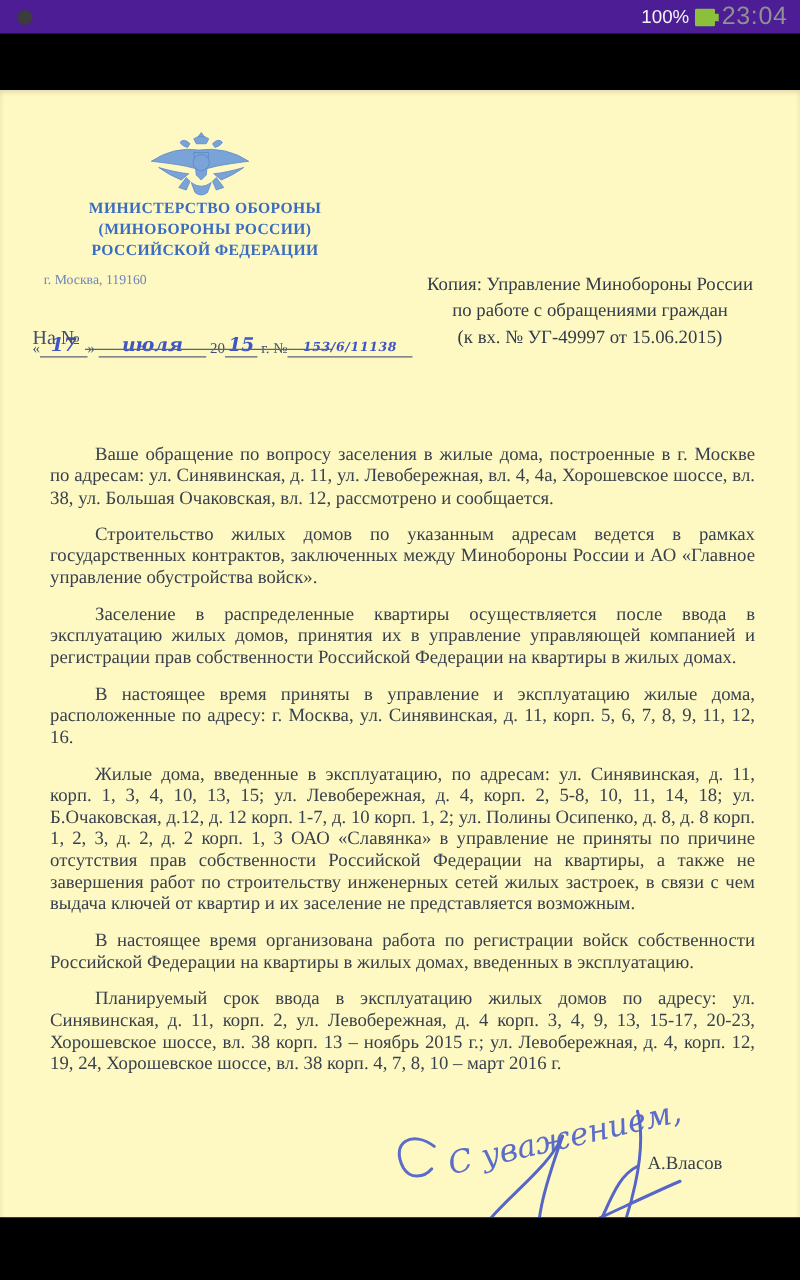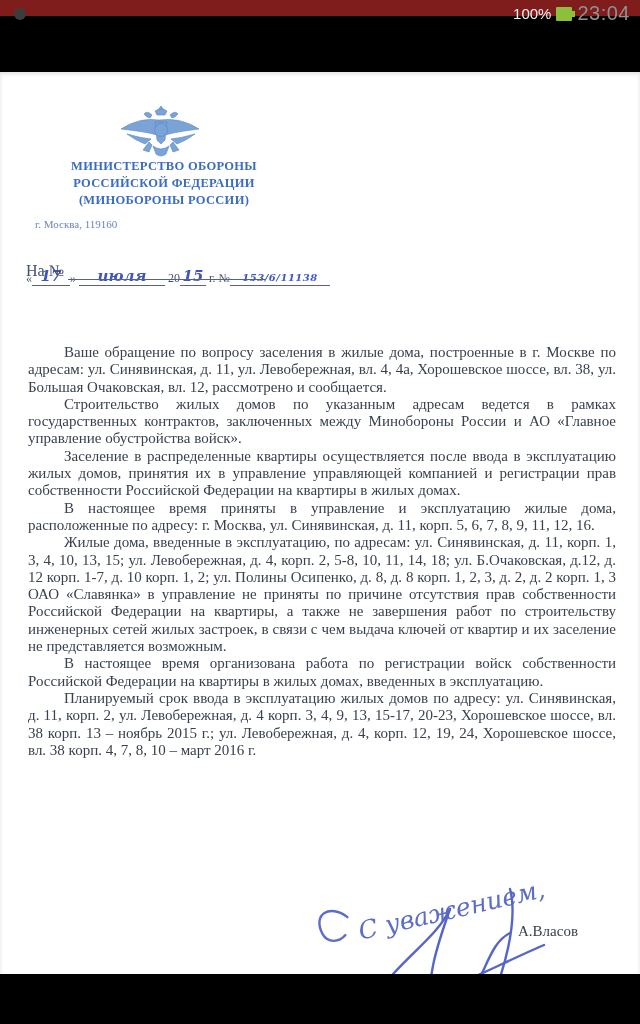--- a/index.html
+++ b/index.html
@@ -1,35 +1,35 @@
 <!DOCTYPE html>
 <html><head>
 <meta charset="utf-8">
 <style>
   html,body{margin:0;padding:0;background:#000;}
   .screen{position:relative;width:640px;height:1024px;overflow:hidden;background:#000;
           font-family:"Liberation Serif",serif;}
 
   
-  .status-bar{position:absolute;left:0;top:0;width:640px;height:16px;background:#7f1d1d;
+  .status-bar{position:absolute;left:0;top:0;width:640px;height:27px;background:#4c1d95;
               display:flex;align-items:center;font-family:"Liberation Sans",sans-serif;text-align:right;}
   .notif-dot{position:absolute;left:14px;top:8px;width:12px;height:12px;border-radius:50%;
              background:#3c3c3c;}
   .sb-right{position:absolute;right:10px;top:0;height:27px;display:flex;align-items:center;gap:5px;}
   .sb-batt-pct{color:#f2f2f2;font-size:15px;line-height:27px;}
   .battery{position:relative;width:16px;height:14px;background:#8bbf3c;border-radius:1px;}
   .battery:after{content:"";position:absolute;right:-3px;top:4px;width:3px;height:6px;background:#8bbf3c;}
   .sb-time{color:#8f9193;font-size:20px;letter-spacing:0.5px;}
 
   
   .band-top{position:absolute;left:0;top:27px;width:640px;height:45px;background:#000;}
   .band-bottom{position:absolute;left:0;top:974px;width:640px;height:50px;background:#000;}
 
   
-  .page{position:absolute;left:0;top:72px;width:640px;height:902px;background:#ffffff;
+  .page{position:absolute;left:0;top:72px;width:640px;height:902px;background:#fef9c3;
         color:#39414e;overflow:hidden;box-shadow:inset 0 2px 4px rgba(0,0,0,.12);}
 
   .emblem{position:absolute;left:119px;top:30px;width:84px;height:60px;}
 
   .ministry{position:absolute;left:35px;top:86px;width:258px;text-align:center;
             color:#3a6cc0;font-weight:bold;font-size:12.5px;line-height:17px;letter-spacing:.3px;}
   .addr{position:absolute;left:35px;top:146px;width:258px;
         color:#6e86b8;font-size:11px;}
 
   .date-row{position:absolute;left:26px;top:163px;width:300px;font-size:12px;color:#44506b;
@@ -39,21 +39,21 @@
   .hand{font-family:"DejaVu Serif",serif;font-style:italic;font-weight:bold;
         color:#3f55c5;font-size:15px;}
   .num-hand{font-size:10px;letter-spacing:.5px;}
   .na-row{position:absolute;left:26px;top:190px;font-size:16px;color:#44506b;}
 
   .copy-block{position:absolute;left:306px;top:146px;width:332px;text-align:center;
               font-size:15px;line-height:21px;color:#333b49;}
 
   .body-text{position:absolute;left:28px;top:272px;width:588px;
              font-size:15px;line-height:17.3px;text-align:justify;color:#39414e;}
-  .body-text p{margin:0;text-indent:36px;}
+  .body-text p{margin:12px;text-indent:36px;}
 
   .sign-pos{position:absolute;left:28px;top:799px;font-size:15px;line-height:22px;color:#39414e;}
   .sign-name{position:absolute;left:518px;top:851px;font-size:15px;color:#39414e;}
   .sig-svg{position:absolute;left:298px;top:775px;width:326px;height:195px;}
   .sig-note{font-family:"DejaVu Serif",serif;font-style:italic;font-size:25px;fill:#5b6cc9;}
 </style>
 </head>
 <body>
 
 <div class="screen">
@@ -83,36 +83,41 @@
         <path d="M36 20 h12 l-2 18 -4 4 -4 -4 z"></path>
         <circle cx="42" cy="28" r="6.5"></circle>
         <path d="M34 44 q8 6 16 0 l-3 8 q-5 4 -10 0 z"></path>
         <path d="M30 40 l-6 8 6 2 3 -7 z"></path>
         <path d="M54 40 l6 8 -6 2 -3 -7 z"></path>
       </g>
     </svg>
 
     <div class="ministry">
       <div>МИНИСТЕРСТВО ОБОРОНЫ</div>
+      <div>(МИНОБОРОНЫ РОССИИ)</div>
       <div>РОССИЙСКОЙ ФЕДЕРАЦИИ</div>
-      <div>(МИНОБОРОНЫ РОССИИ)</div>
     </div>
     <div class="addr">г. Москва, 119160</div>
 
     <div class="date-row">
       <span>«</span><span class="blank" style="width:38px;"><span class="hand">17</span></span><span>»</span>
       <span class="blank" style="width:86px;margin-top:32px;"><span class="hand">июля</span></span>
       <span>20</span><span class="blank" style="width:26px;"><span class="hand">15</span></span>
       <span>г. №</span><span class="blank" style="width:100px;"><span class="hand num-hand">153/6/11138</span></span>
     </div>
     <div class="na-row">
       <span>На №</span>
       <span class="blank" style="width:198px;height:13px;"></span>
     </div>
 
+    <div class="copy-block">
+      <div>Копия: Управление Минобороны России</div>
+      <div>по работе с обращениями граждан</div>
+      <div>(к вх. № УГ-49997 от 15.06.2015)</div>
+    </div>
 
     <div class="body-text">
       <p>Ваше обращение по вопросу заселения в жилые дома, построенные в г. Москве по адресам: ул. Синявинская, д. 11, ул. Левобережная, вл. 4, 4а, Хорошевское шоссе, вл. 38, ул. Большая Очаковская, вл. 12, рассмотрено и сообщается.</p>
       <p>Строительство жилых домов по указанным адресам ведется в рамках государственных контрактов, заключенных между Минобороны России и АО «Главное управление обустройства войск».</p>
       <p>Заселение в распределенные квартиры осуществляется после ввода в эксплуатацию жилых домов, принятия их в управление управляющей компанией и регистрации прав собственности Российской Федерации на квартиры в жилых домах.</p>
       <p>В настоящее время приняты в управление и эксплуатацию жилые дома, расположенные по адресу: г. Москва, ул. Синявинская, д. 11, корп. 5, 6, 7, 8, 9, 11, 12, 16.</p>
       <p>Жилые дома, введенные в эксплуатацию, по адресам: ул. Синявинская, д. 11, корп. 1, 3, 4, 10, 13, 15; ул. Левобережная, д. 4, корп. 2, 5-8, 10, 11, 14, 18; ул. Б.Очаковская, д.12, д. 12 корп. 1-7, д. 10 корп. 1, 2; ул. Полины Осипенко, д. 8, д. 8 корп. 1, 2, 3, д. 2, д. 2 корп. 1, 3 ОАО «Славянка» в управление не приняты по причине отсутствия прав собственности Российской Федерации на квартиры, а также не завершения работ по строительству инженерных сетей жилых застроек, в связи с чем выдача ключей от квартир и их заселение не представляется возможным.</p>
       <p>В настоящее время организована работа по регистрации войск собственности Российской Федерации на квартиры в жилых домах, введенных в эксплуатацию.</p>
       <p>Планируемый срок ввода в эксплуатацию жилых домов по адресу: ул. Синявинская, д. 11, корп. 2, ул. Левобережная, д. 4 корп. 3, 4, 9, 13, 15-17, 20-23, Хорошевское шоссе, вл. 38 корп. 13 – ноябрь 2015 г.; ул. Левобережная, д. 4, корп. 12, 19, 24, Хорошевское шоссе, вл. 38 корп. 4, 7, 8, 10 – март 2016 г.</p>
     </div>

